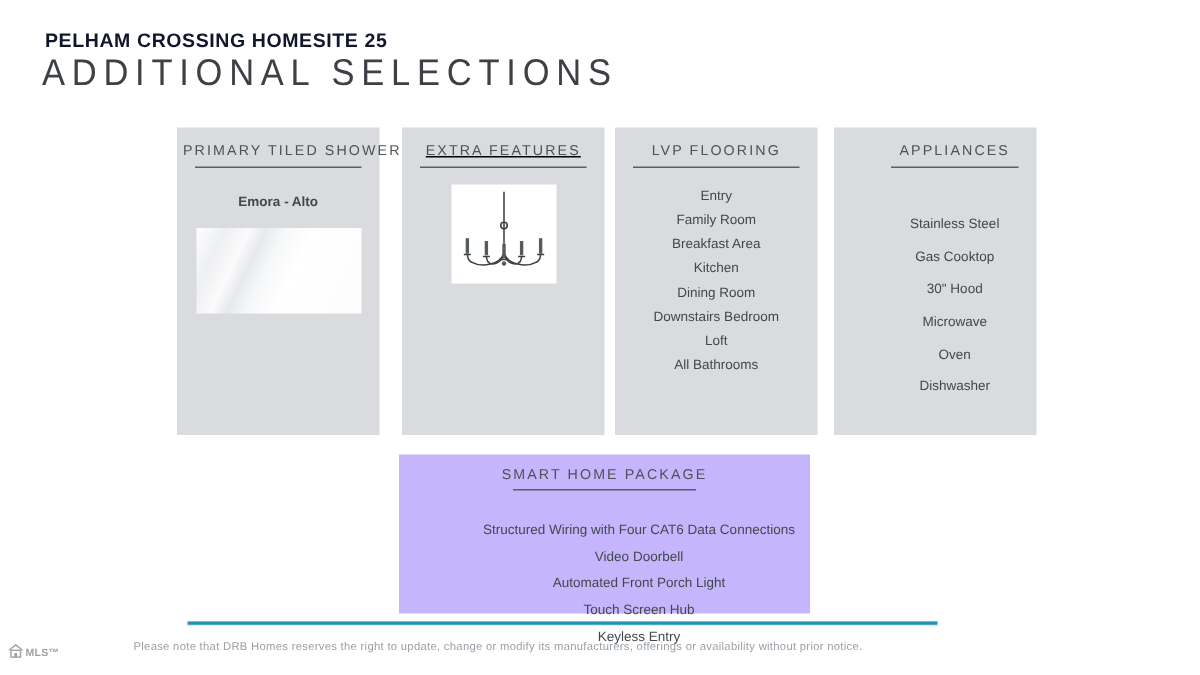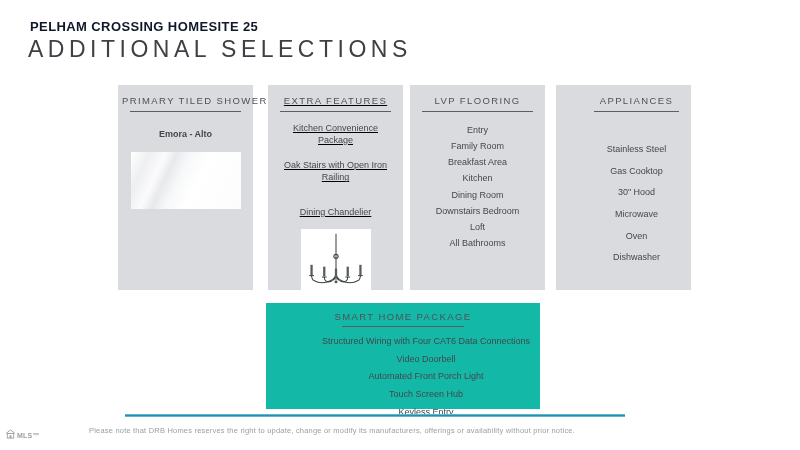--- a/index.html
+++ b/index.html
@@ -42,25 +42,25 @@
     width:110px;height:57px;margin:12px auto 0;
     background:
       linear-gradient(115deg,#ffffff 0%,#eeeff1 14%,#fbfbfc 26%,#e7e9ec 34%,#f7f8f9 44%,#ffffff 58%,#fcfcfd 100%);
   }
   .chandelier-image{
     width:70px;height:66px;margin:11px auto 0;background:#ffffff;
     display:flex;align-items:center;justify-content:center;
   }
   .smart-panel{
     position:absolute;left:266px;top:303px;width:274px;height:106px;
-    background:#14b8a6;box-sizing:border-box;
+    background:#c4b5fd;box-sizing:border-box;
   }
   .smart-panel .panel-title{margin-top:8px;}
   .smart-rule{border:none;border-top:1px solid #5b5f64;width:122px;margin:4px auto 0;}
-  .smart-panel .items{margin-top:8px;gap:5.5px;padding-left:46px;}
+  .smart-panel .items{margin-top:20px;gap:5.5px;padding-left:46px;}
   .divider{
     position:absolute;left:125px;top:414px;width:500px;height:3px;
     background:linear-gradient(to bottom,#9fd4e2 0%,#2091b0 35%,#2091b0 65%,#9fd4e2 100%);
   }
   .disclaimer{
     position:absolute;left:0;top:426px;width:664px;text-align:center;
     font-size:7.5px;color:#9aa0a6;letter-spacing:.2px;
   }
   .watermark{
     position:absolute;left:5px;top:429px;display:flex;align-items:flex-end;gap:1px;
@@ -79,25 +79,20 @@
   <hr class="panel-rule">
   <div class="items">
       <div class="item">Emora - Alto</div>
     </div>
   <div class="tile-image"></div>
 </section>
 
 <section class="panel" id="panel-extra">
   <h2 class="panel-title">EXTRA FEATURES</h2>
   <hr class="panel-rule">
-  <div class="items">
-      <div class="item">Kitchen Convenience Package</div>
-      <div class="item">Oak Stairs with Open Iron Railing</div>
-      <div class="item">Dining Chandelier</div>
-    </div>
   <div class="chandelier-image">
     <svg width="66" height="62" viewBox="0 0 70 66">
       <g stroke="#3c4144" fill="none" stroke-width="1.1">
         <line x1="35" y1="3" x2="35" y2="50"></line>
         <circle cx="35" cy="27" r="2.3"></circle>
         <path d="M35,46 C33,55 19,57 12,53 C10,52 9,50 9,47"></path>
         <path d="M35,46 C34,54 26,56 23.5,52.5 C23,51.8 22.5,50.5 22.5,48.5"></path>
         <path d="M35,46 C37,55 51,57 58,53 C60,52 61,50 61,47"></path>
         <path d="M35,46 C36,54 44,56 46.5,52.5 C47,51.8 47.5,50.5 47.5,48.5"></path>
         <line x1="6.5" y1="47.5" x2="11.5" y2="47.5"></line>

